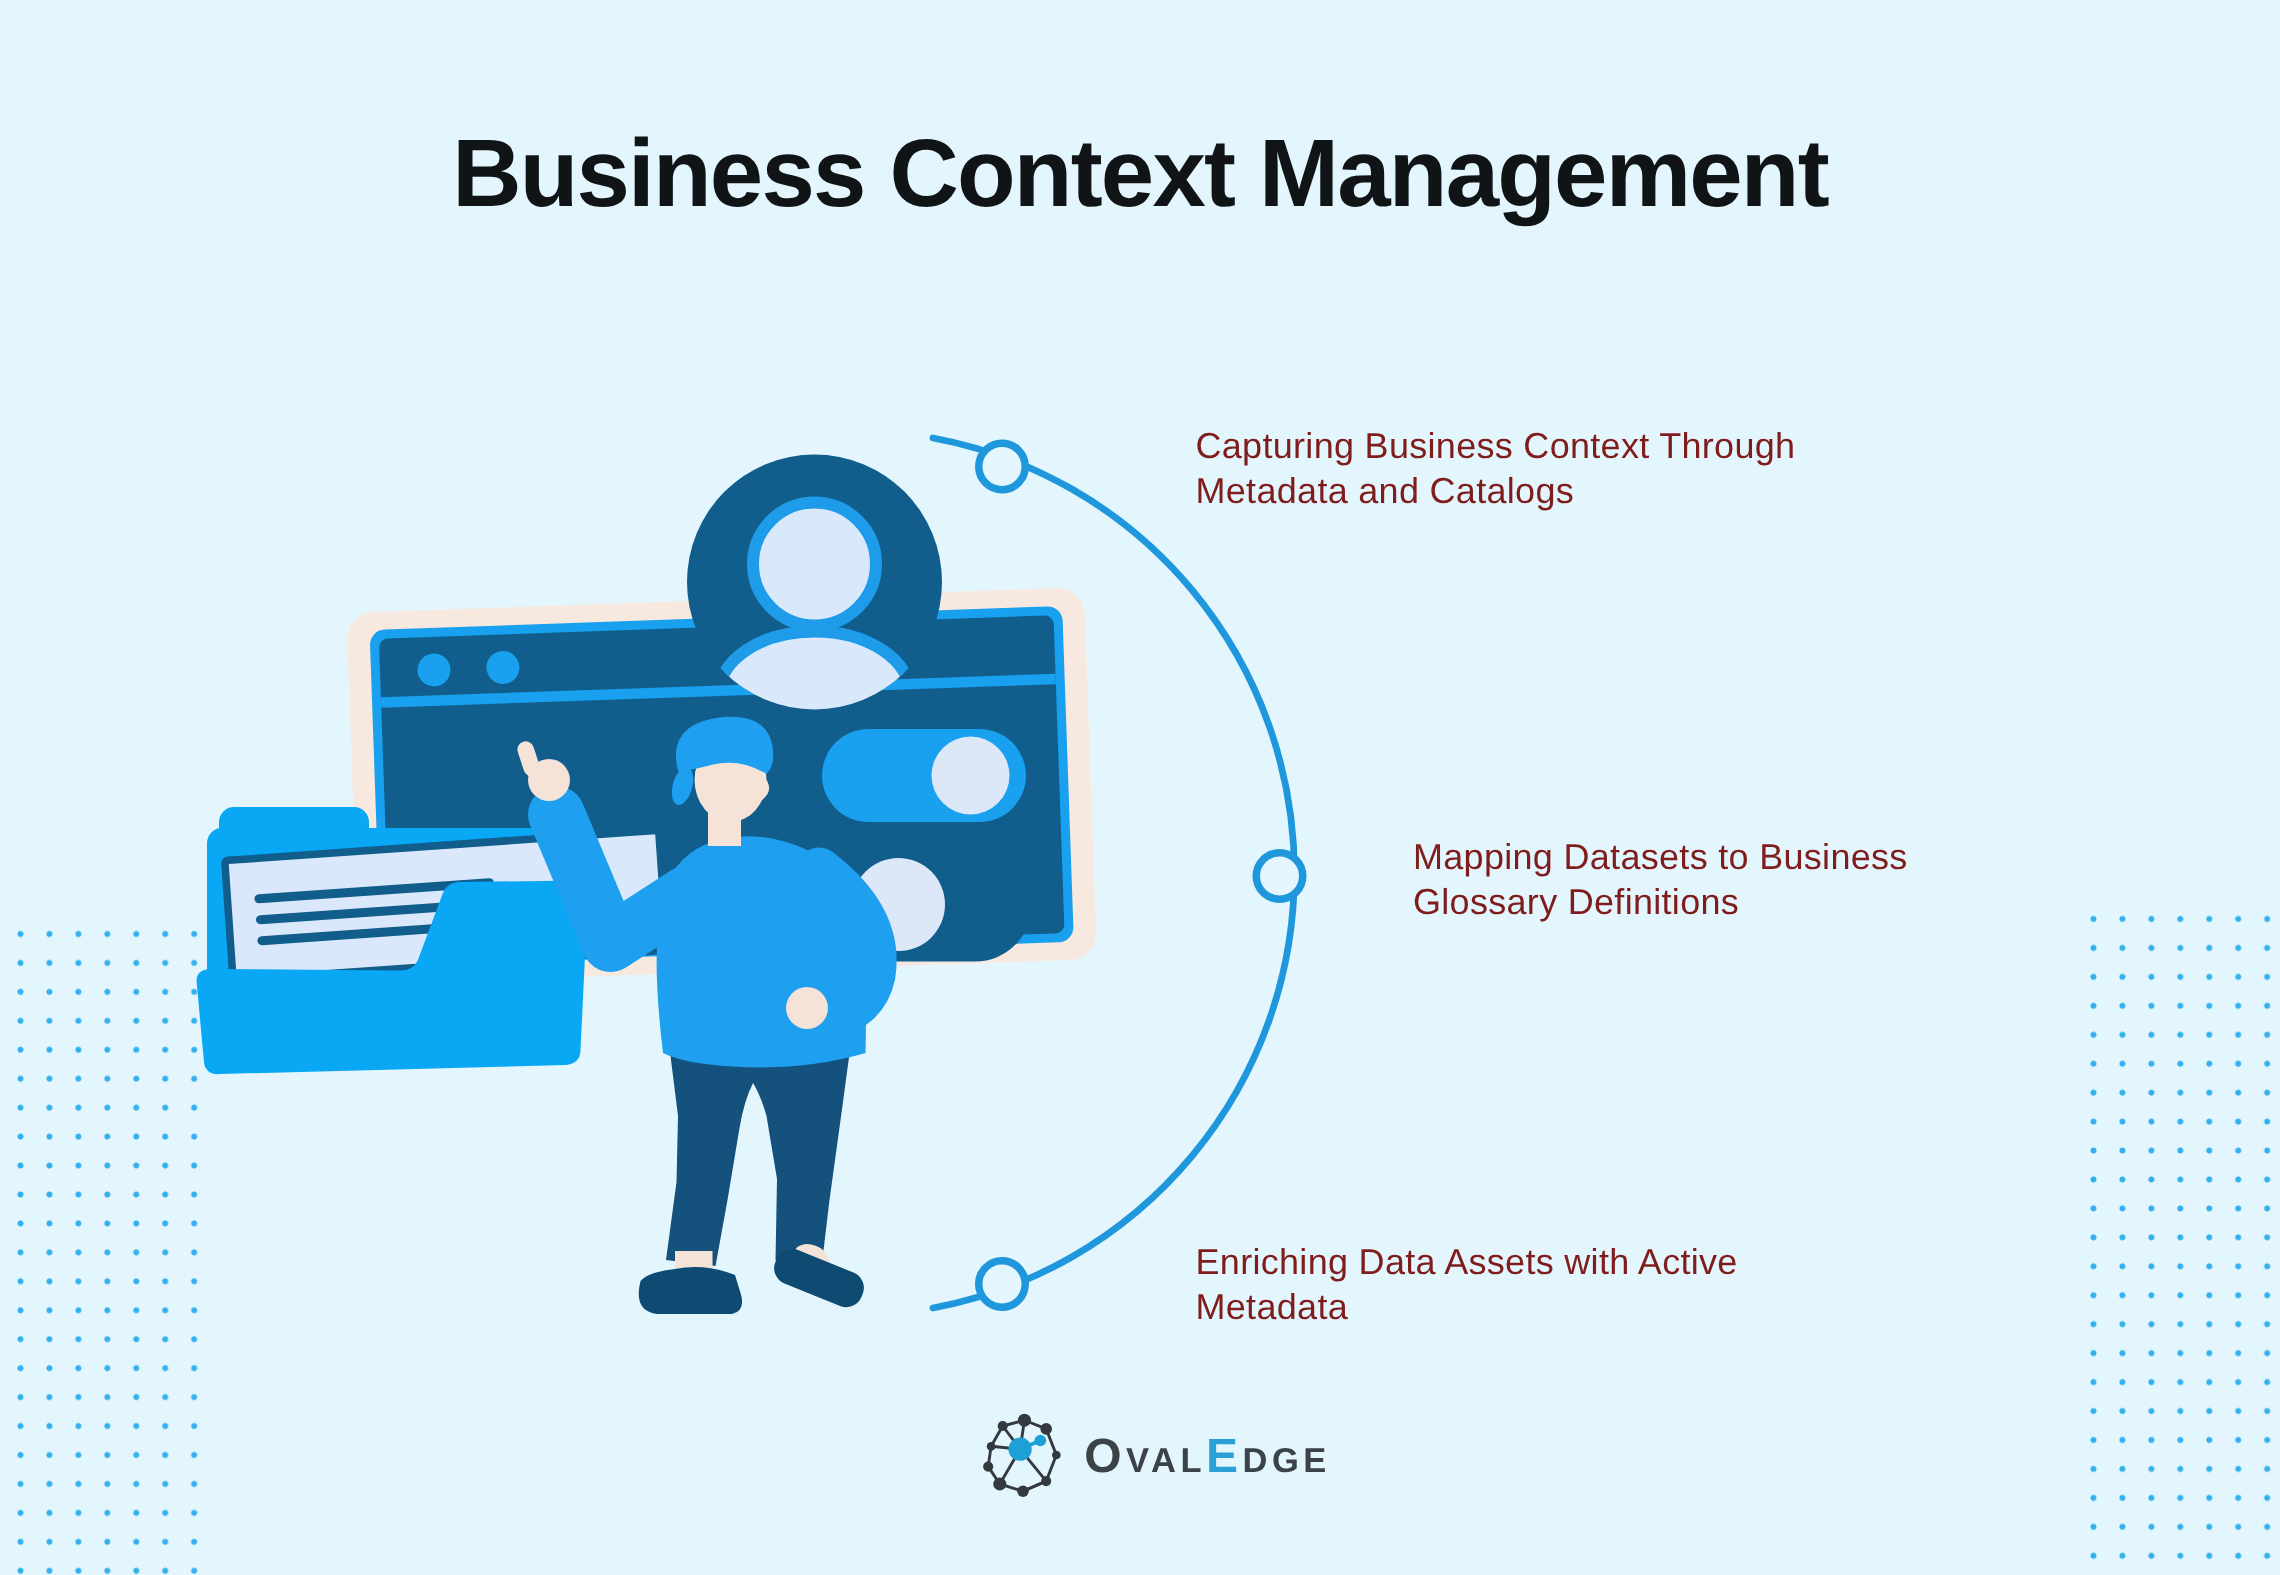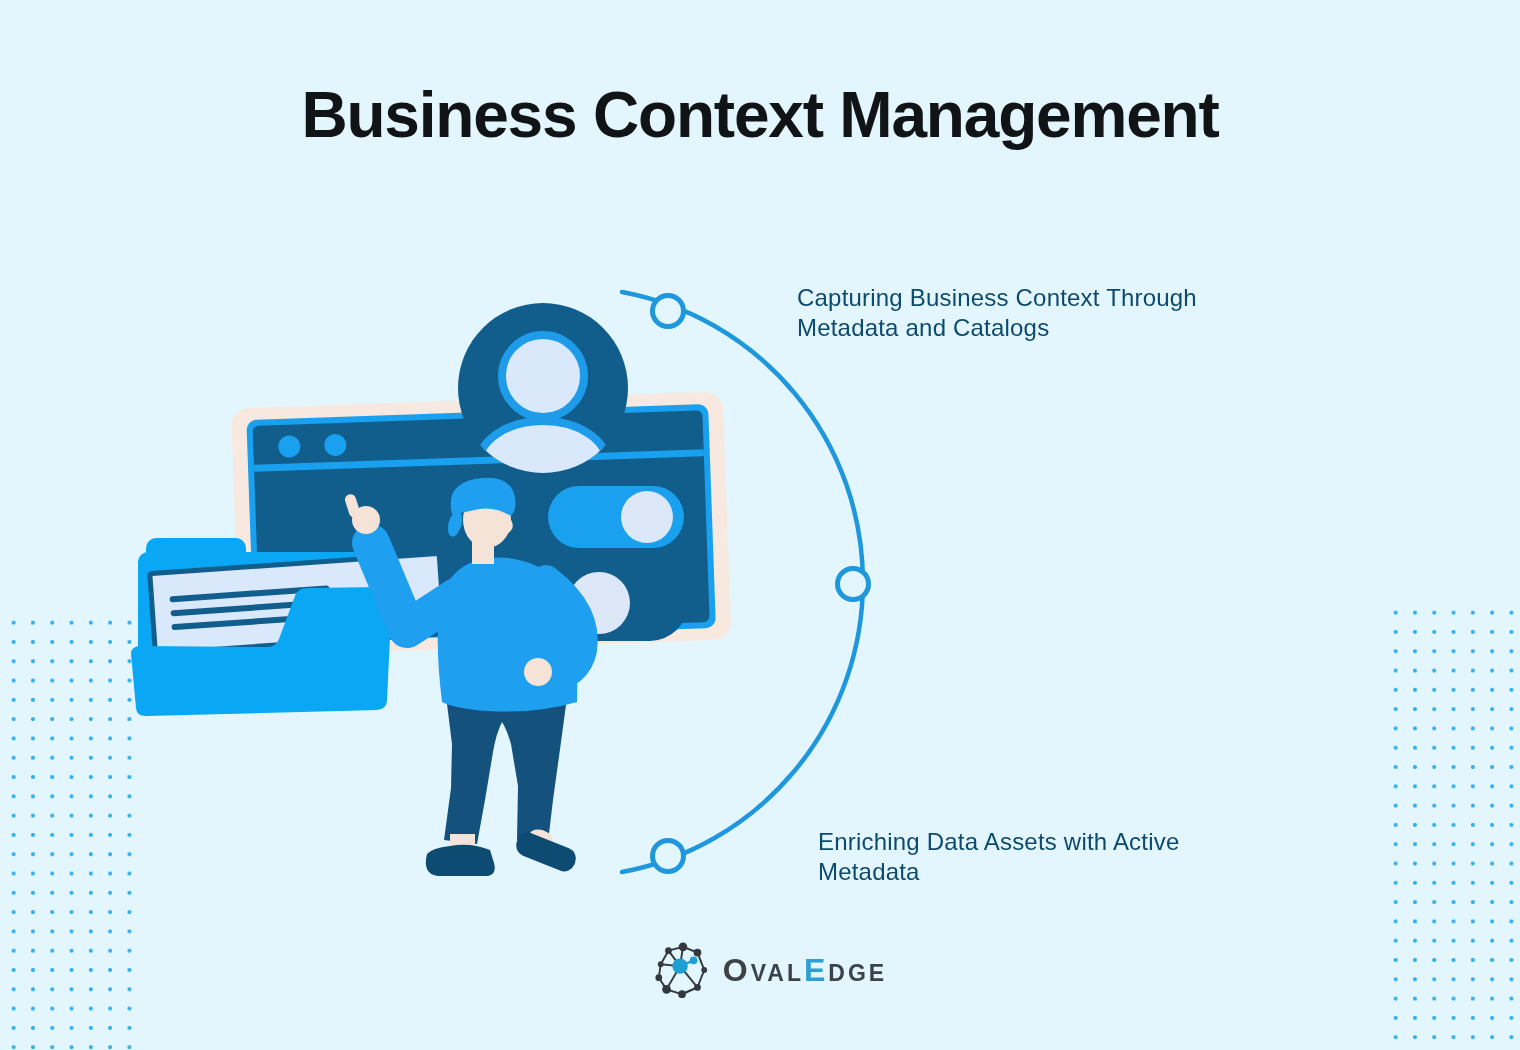--- a/index.html
+++ b/index.html
@@ -39,25 +39,25 @@
     left: 0; top: 0;
     width: 1520px;
     height: 1050px;
   }
 
   .step-label {
     position: absolute;
     font-size: 24px;
     line-height: 1.24;
     letter-spacing: 0.2px;
-    color: #0c4a6e;
+    color: #7f1d1d;
   }
   .step-label-1 { left: 797px; top: 283px; width: 430px; }
   .step-label-2 { left: 942px; top: 557px; width: 360px; }
-  .step-label-3 { left: 818px; top: 827px; width: 400px; }
+  .step-label-3 { left: 797px; top: 827px; width: 400px; }
 
   .footer-logo {
     position: absolute;
     left: 0; right: 0;
     top: 936px;
     height: 68px;
     display: flex;
     align-items: center;
     justify-content: center;
     gap: 12px;
@@ -162,20 +162,21 @@
       <ellipse cx="455" cy="524" rx="6.5" ry="13" transform="rotate(15 455 524)" fill="#1E9FEF"></ellipse>
       <path d="M 452 514 Q 444 482 482 478 Q 512 476 515 498 Q 517 510 511 516 Q 492 504 470 511 Q 458 514 452 514 Z" fill="#1E9FEF"></path>
     </g>
 
     <circle cx="668" cy="311" r="15.5" fill="#E4F6FD" stroke="#1E97DC" stroke-width="5"></circle>
     <circle cx="853" cy="584" r="15.5" fill="#E4F6FD" stroke="#1E97DC" stroke-width="5"></circle>
     <circle cx="668" cy="856" r="15.5" fill="#E4F6FD" stroke="#1E97DC" stroke-width="5"></circle>
   </svg>
 
   <div class="step-label step-label-1">Capturing Business Context Through Metadata and Catalogs</div>
+  <div class="step-label step-label-2">Mapping Datasets to Business Glossary Definitions</div>
   <div class="step-label step-label-3">Enriching Data Assets with Active Metadata</div>
 
   <div class="footer-logo">
     <svg class="logo-icon" viewBox="0 0 60 60">
       <g stroke="#33393F" stroke-width="2" fill="none">
         <path d="M16 10 L31 6 L46 12 L53 30 L46 48 L30 55 L14 50 L6 38 L8 24 Z"></path>
         <path d="M16 10 L28 26 M14 50 L28 26 M46 48 L28 26 M8 24 L28 26 M30 55 L46 48 M31 6 L28 26"></path>
       </g>
       <line x1="28" y1="26" x2="42" y2="20" stroke="#1E9FD6" stroke-width="2.5"></line>
       <g fill="#33393F">

